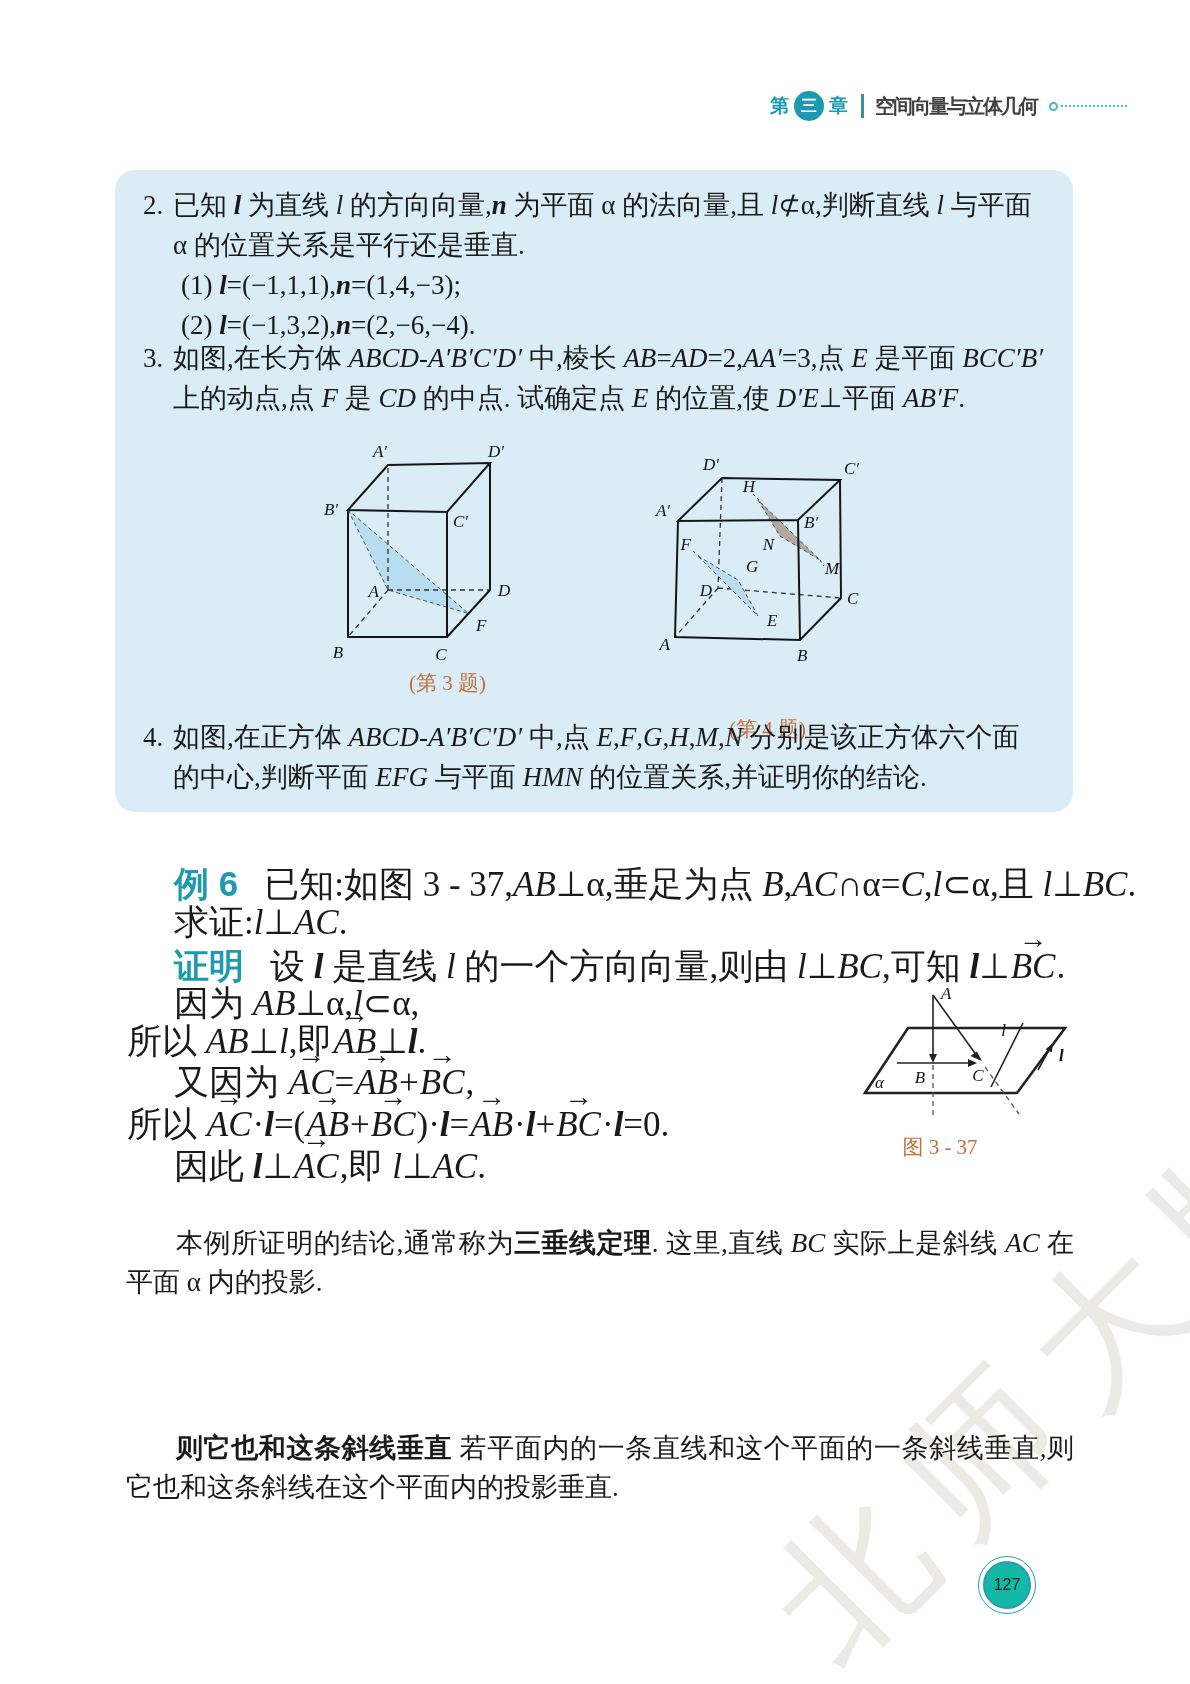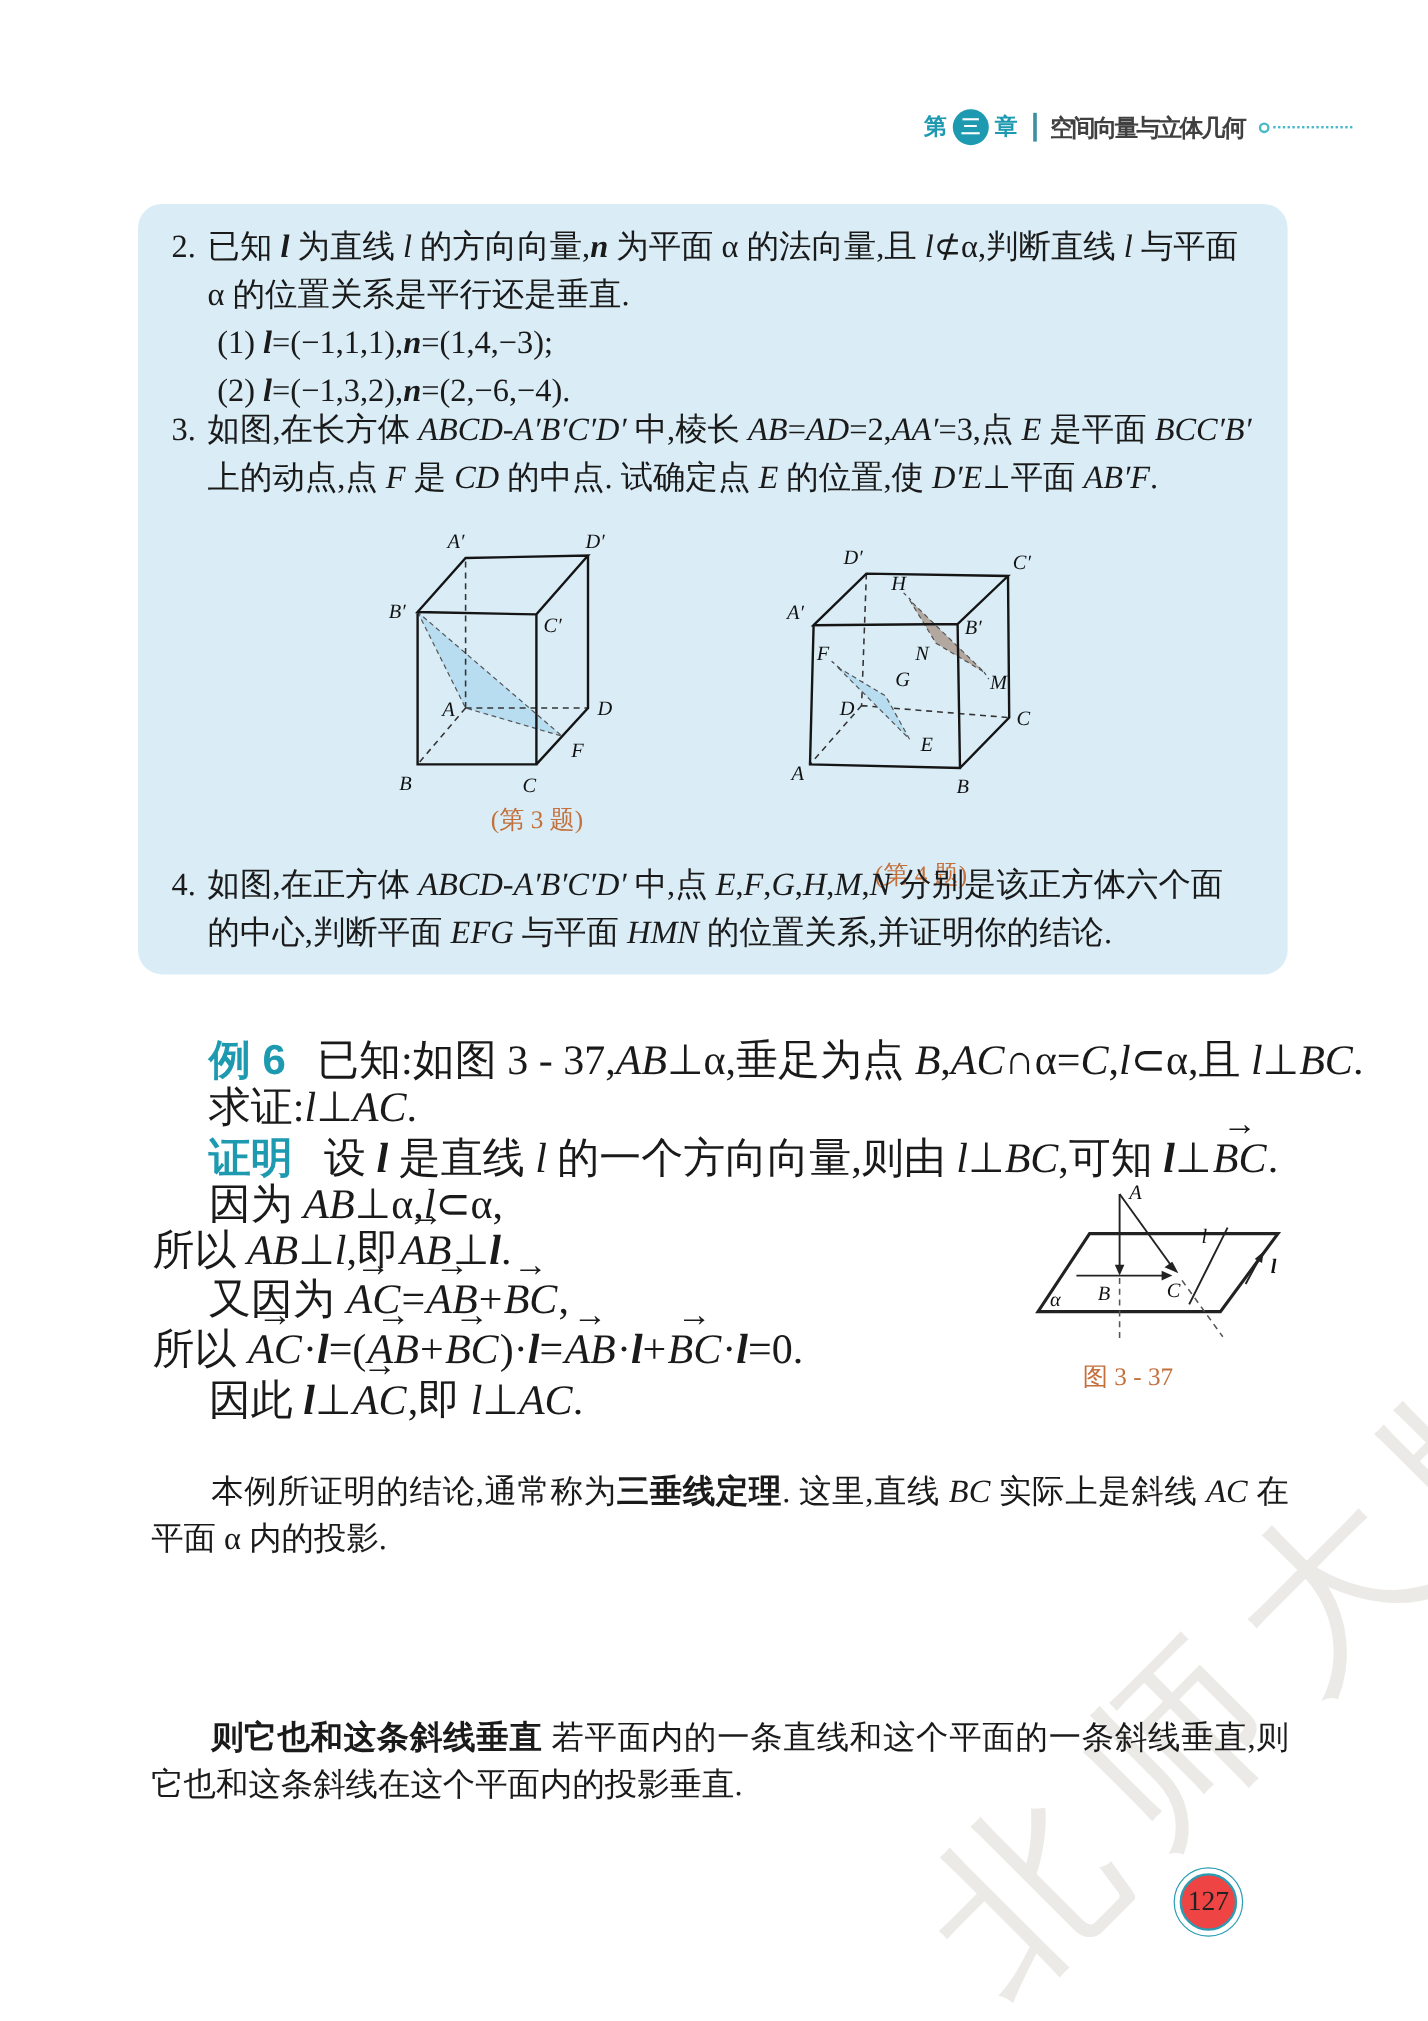--- a/index.html
+++ b/index.html
@@ -58,21 +58,21 @@
   .fline{stroke:#222;stroke-width:1.6;fill:none;}
   .fplane{stroke:#222;stroke-width:2.6;fill:none;}
   .fdash{stroke:#555;stroke-width:1.3;fill:none;stroke-dasharray:5 4;}
   .fcap{position:absolute;left:795px;top:1133px;width:290px;text-align:center;
       color:var(--caption);font-size:21px;}
   
   .pnum{position:absolute;left:978px;top:1556px;width:58px;height:58px;border:1.5px solid #2a9db3;
       border-radius:50%;display:flex;align-items:center;justify-content:center;}
   .pnum-inner{width:48px;height:48px;border:2px solid #2a9db3;border-radius:50%;
       display:flex;align-items:center;justify-content:center;
-      font-family:Liberation Serif, serif;font-size:23px;color:#222;background:#ef4444;}
+      font-family:Liberation Sans, sans-serif;font-size:16px;color:#222;background:#14b8a6;}
 </style>
 </head>
 <body>
 
 <div id="page">
 
   <div class="wm">北师大版</div>
 
   <div class="layer">
 

